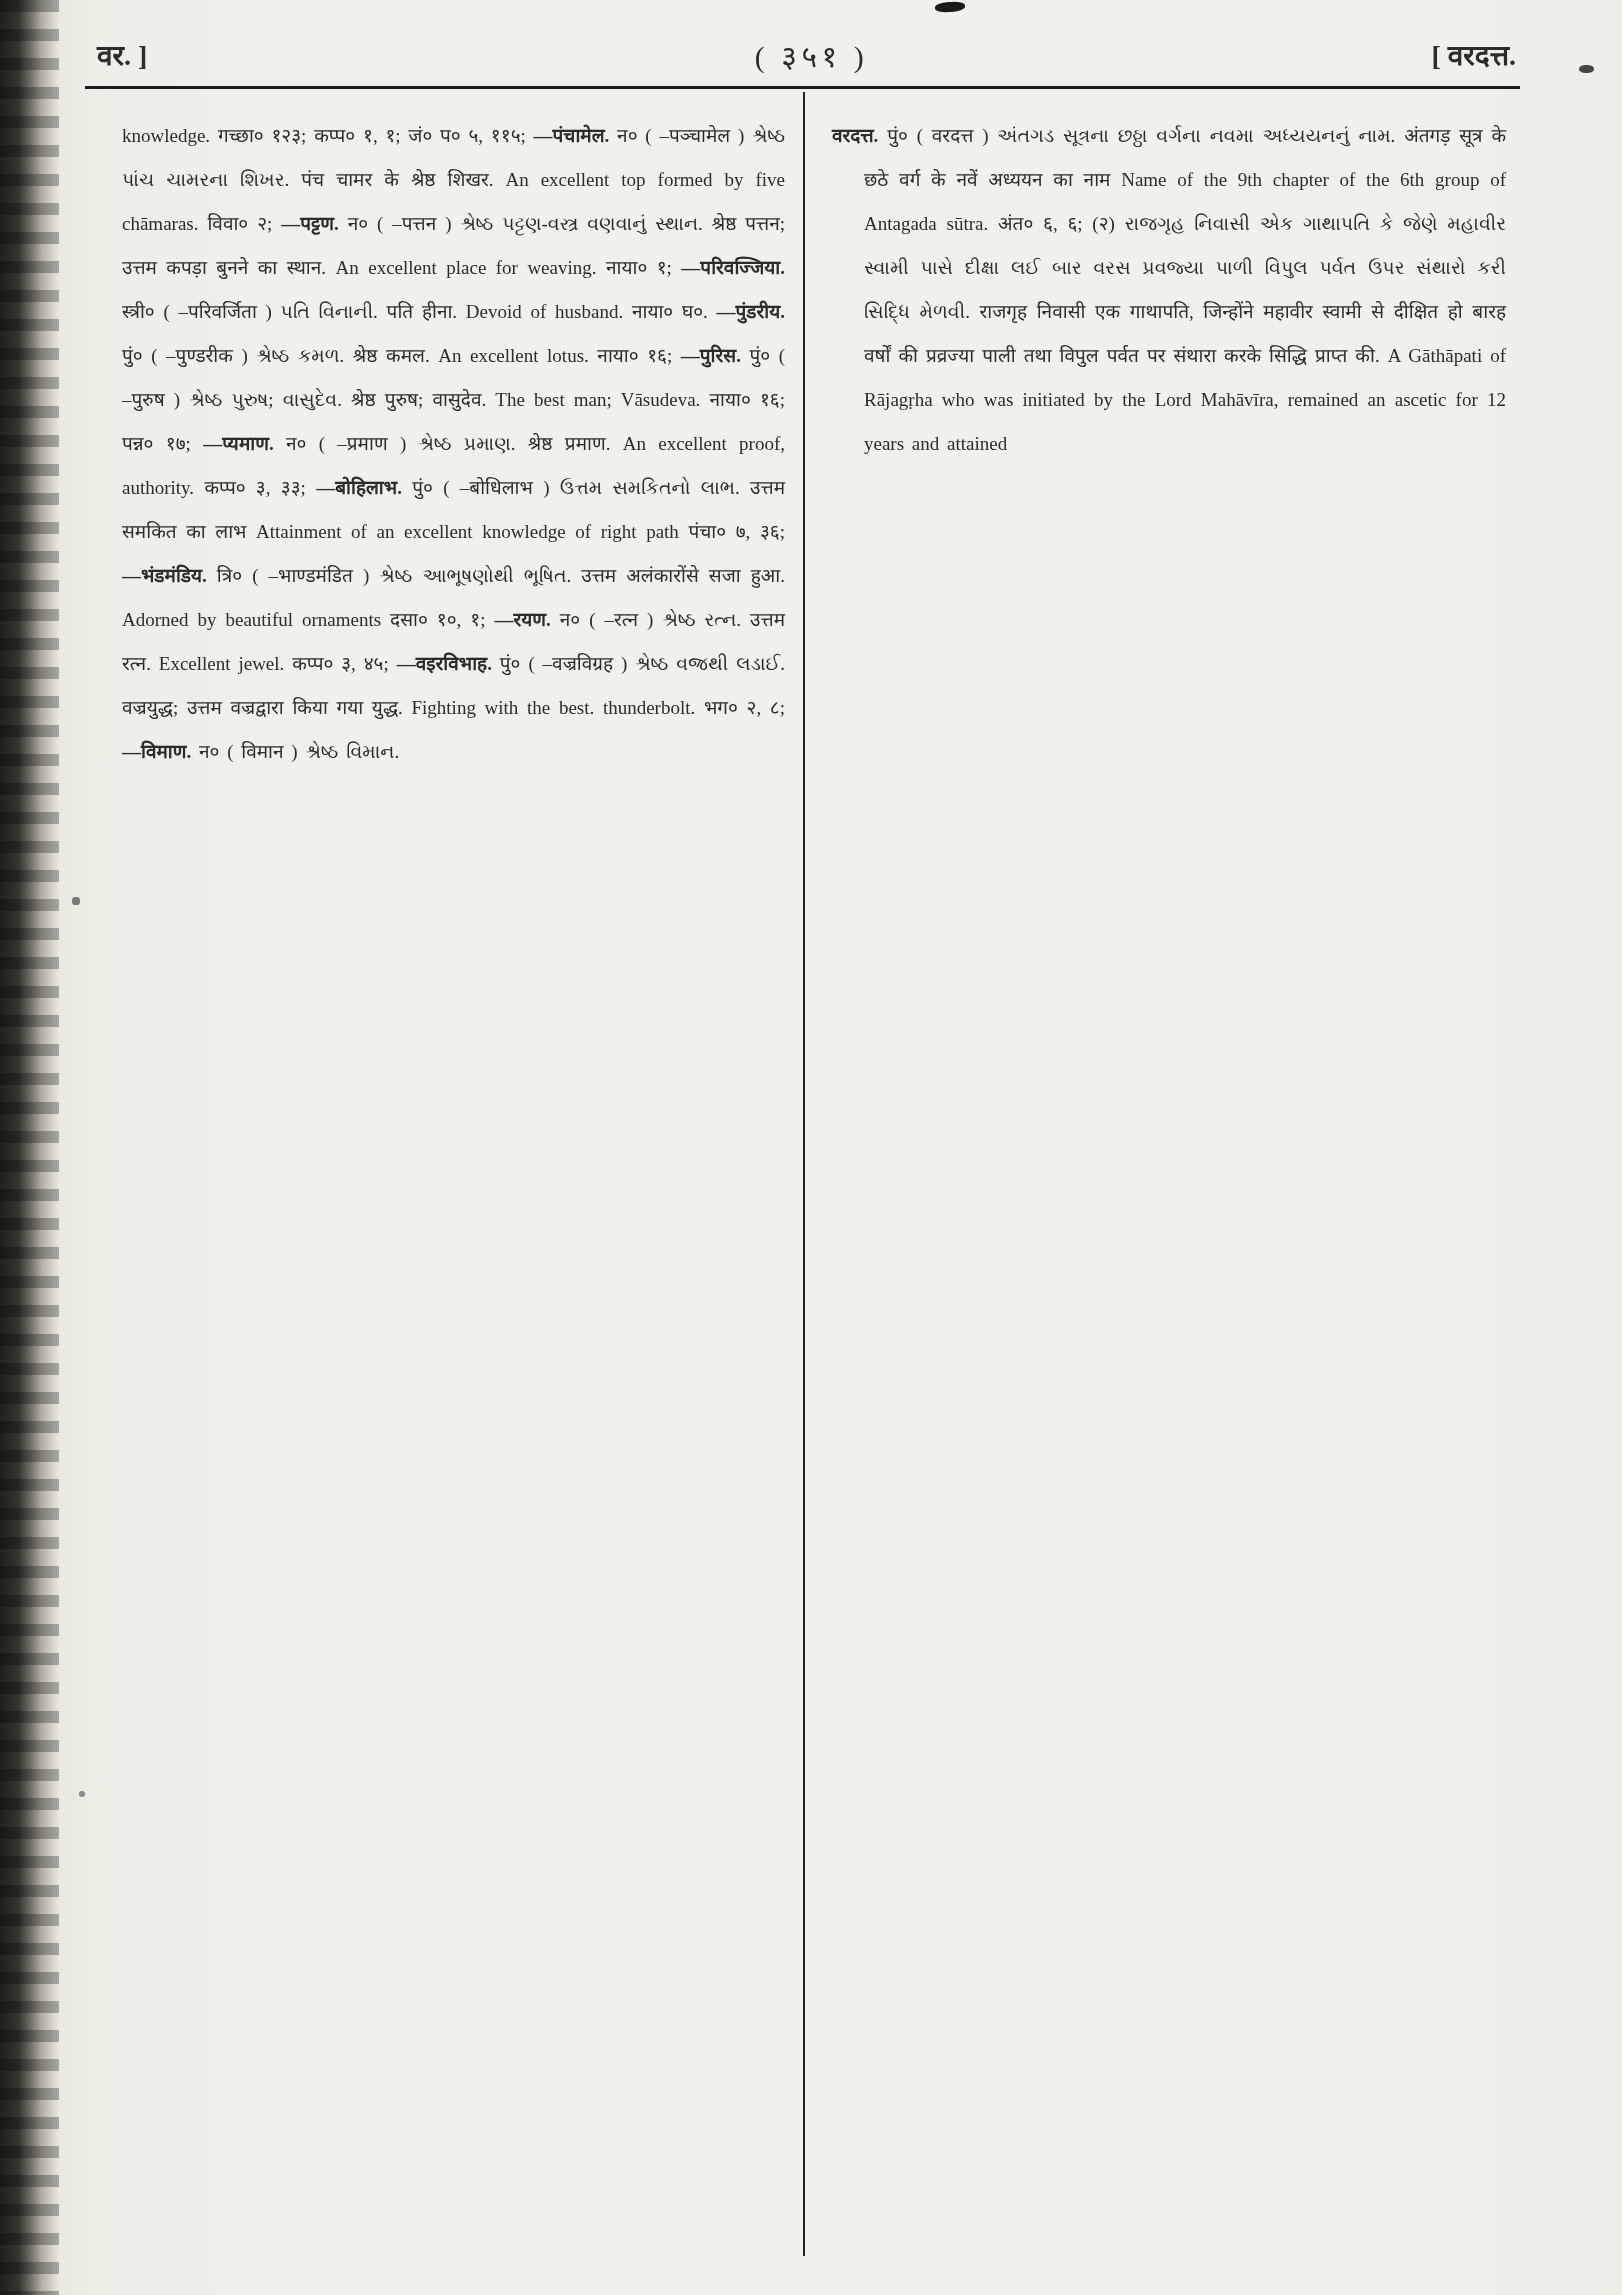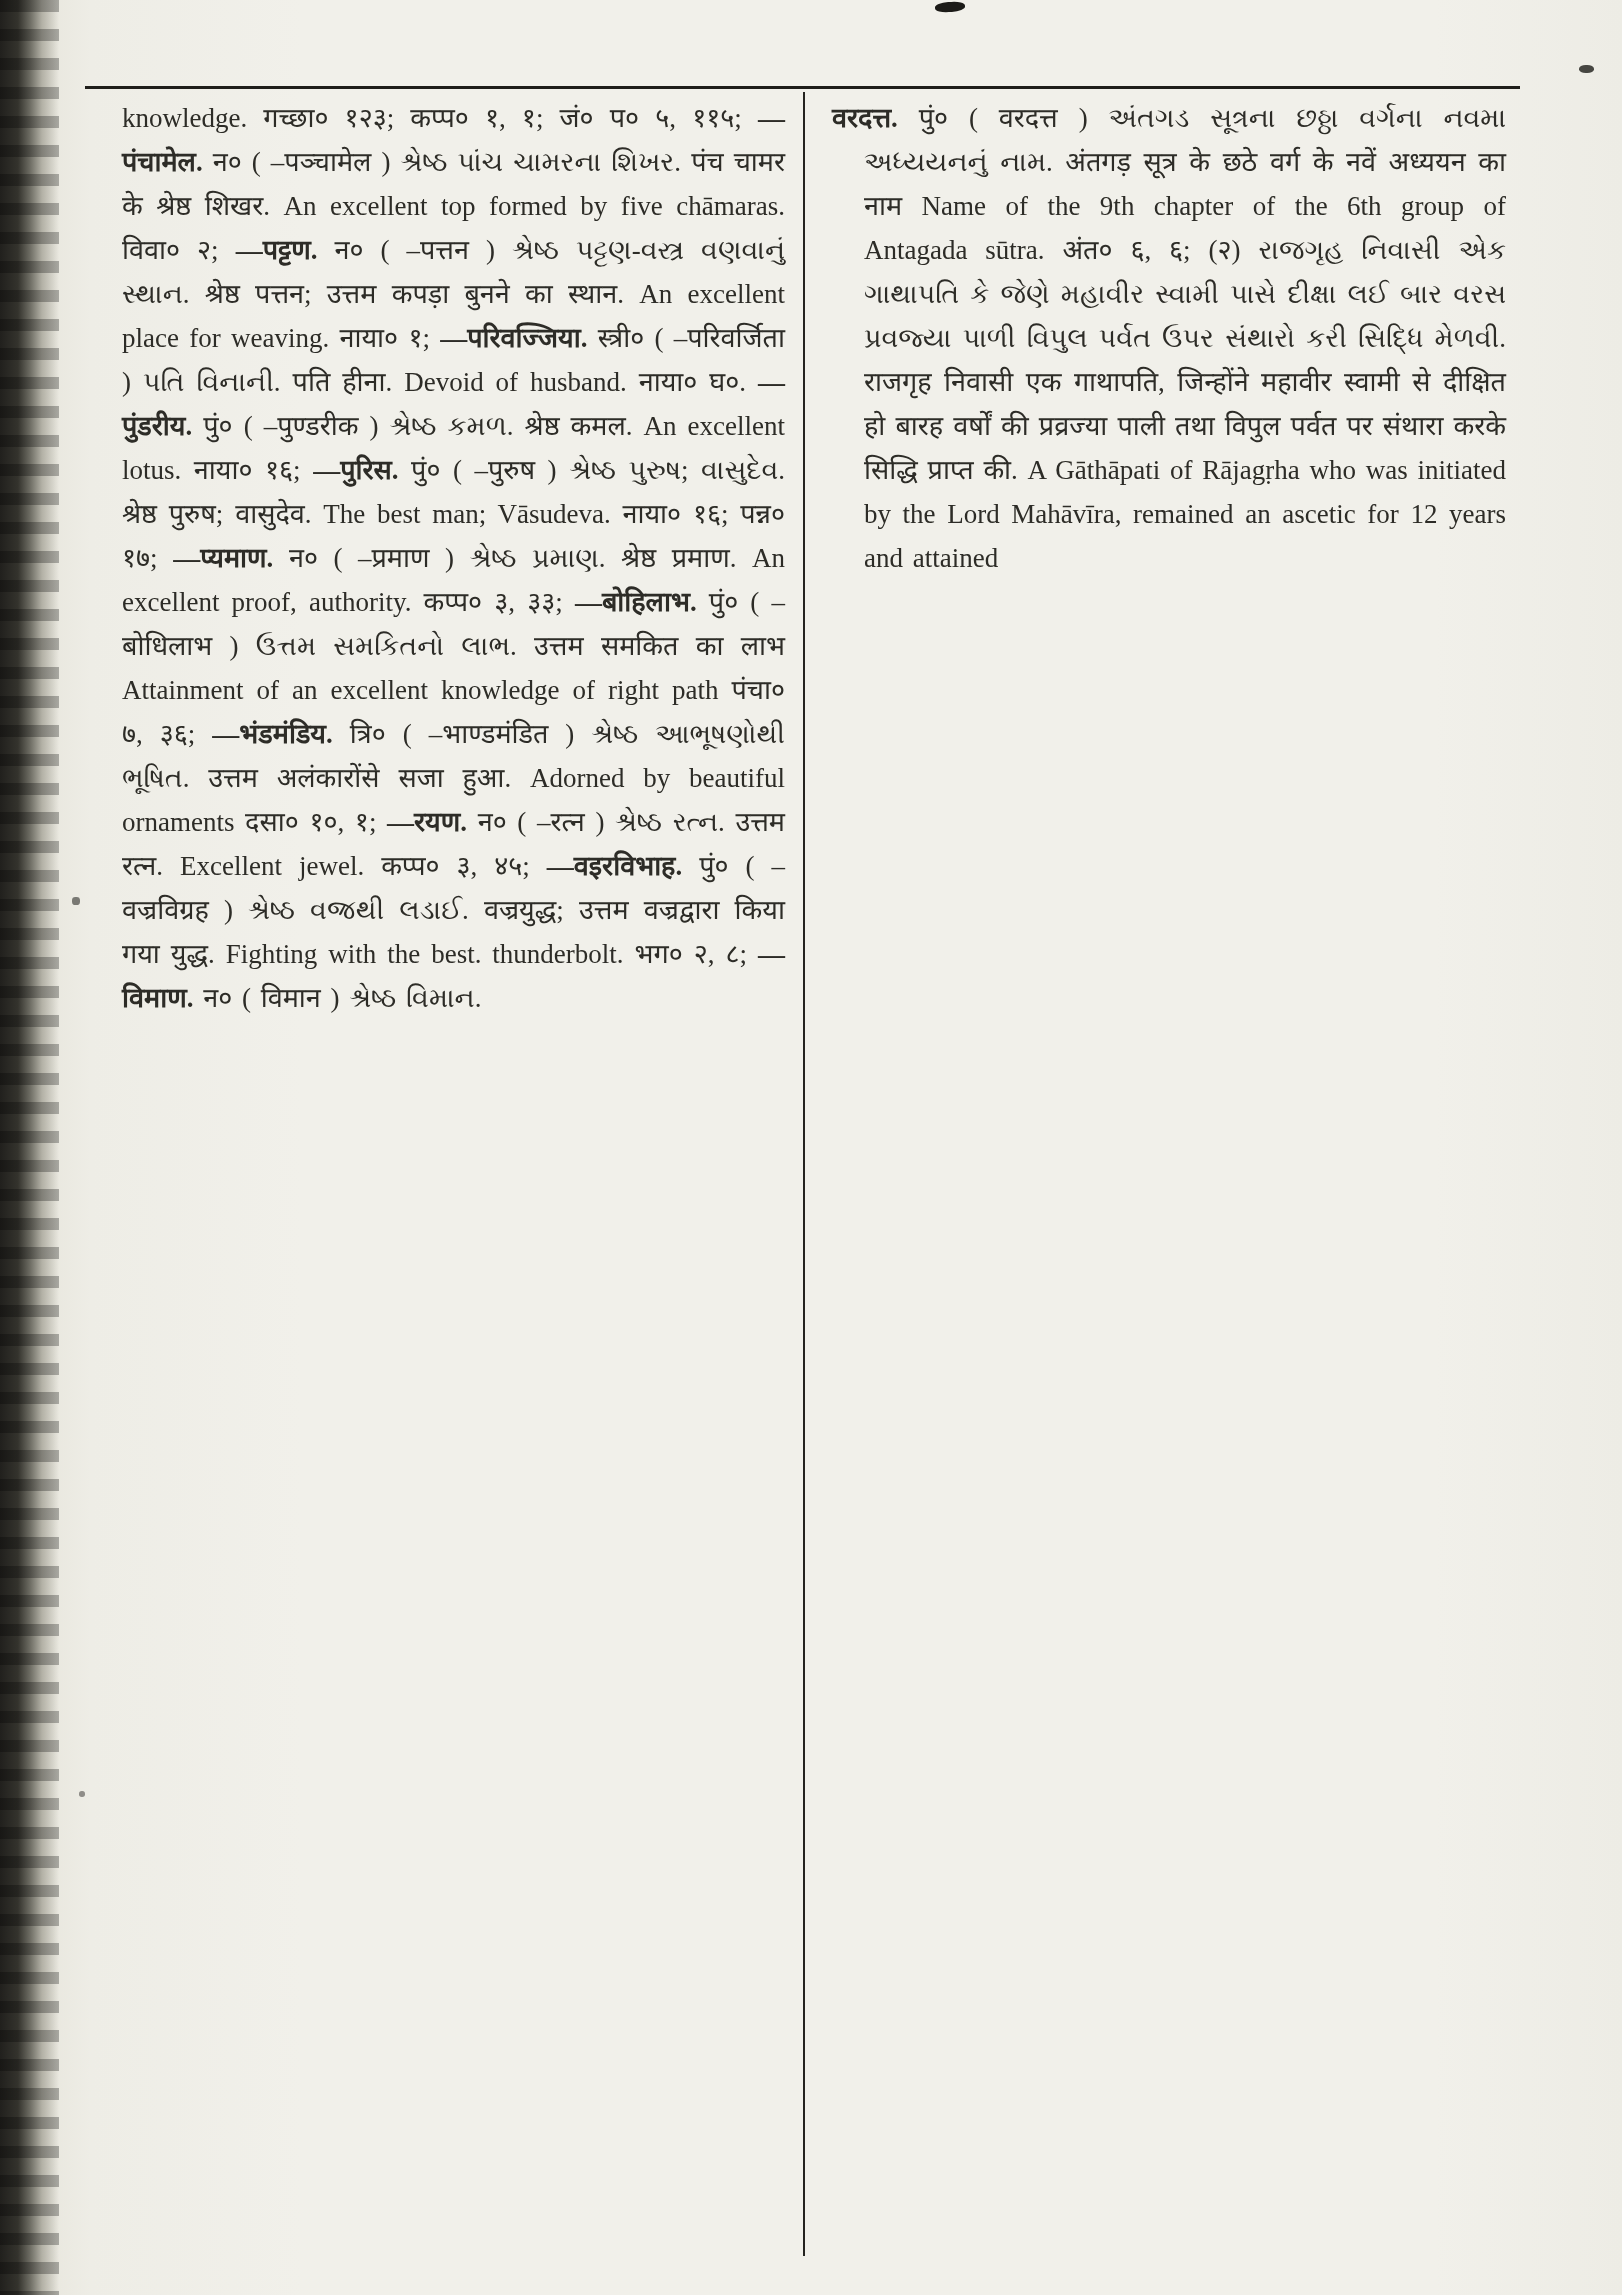--- a/index.html
+++ b/index.html
@@ -27,43 +27,48 @@
 
   .header { position:absolute; top:35px; left:0; right:0; height:41px; font-size:28px; }
   .hdr-left   { position:absolute; left:97px; font-weight:bold; }
   .hdr-center { position:absolute; left:50%; transform:translateX(-50%); font-size:30px; letter-spacing:4.5px; }
   .hdr-right  { position:absolute; right:107px; font-weight:bold; }
 
   .rule    { position:absolute; top:86px; left:85px; right:103px; height:3px; background:#1f1e1a; }
   .divider { position:absolute; top:92px; bottom:39px; left:803px; width:2.3px; background:#24231f; }
 
   .col {
-    position:absolute; top:96px;
+    position:absolute; top:114px;
     text-align:justify;
-    font-size:27px; line-height:44px;
+    font-size:19px; line-height:44px;
     word-spacing:3px;
   }
   .col-left  { left:122px;  width:663px;  }
   .col-right { left:832px; width:674px;  }
   .col p { margin:0; }
   p.cont  { padding-left:32px; }
   p.entry { padding-left:32px; text-indent:-32px; }
   .hw { font-weight:bold; }
 </style>
 </head>
 <body>
 
 <div class="sheet">
 
   <div class="scan-edge"></div>
   <div class="speck s1"></div>
   <div class="speck s2"></div>
   <div class="speck s3"></div>
   <div class="speck s4"></div>
 
+  <div class="header">
+    <span class="hdr-left">वर. ]</span>
+    <span class="hdr-center">( ३५१ )</span>
+    <span class="hdr-right">[ वरदत्त.</span>
+  </div>
 
   <div class="rule"></div>
   <div class="divider"></div>
 
   <div class="col col-left">
     <p class="flush"><span>knowledge. गच्छा० १२३; कप्प० १, १; जं० प० ५, ११५; </span><span class="hw">—पंचामेल.</span><span> न० ( –पञ्चामेल ) શ્રેષ્ઠ પાંચ ચામરના શિખર. पंच चामर के श्रेष्ठ शिखर. An excellent top formed by five chāmaras. विवा० २; </span><span class="hw">—पट्टण.</span><span> न० ( –पत्तन ) શ્રેષ્ઠ પટ્ટણ-વસ્ત્ર વણવાનું સ્થાન. श्रेष्ठ पत्तन; उत्तम कपड़ा बुनने का स्थान. An excellent place for weaving. नाया० १; </span><span class="hw">—परिवज्जिया.</span><span> स्त्री० ( –परिवर्जिता ) પતિ વિનાની. पति हीना. Devoid of husband. नाया० घ०. </span><span class="hw">—पुंडरीय.</span><span> पुं० ( –पुण्डरीक ) શ્રેષ્ઠ કમળ. श्रेष्ठ कमल. An excellent lotus. नाया० १६; </span><span class="hw">—पुरिस.</span><span> पुं० ( –पुरुष ) શ્રેષ્ઠ પુરુષ; વાસુદેવ. श्रेष्ठ पुरुष; वासुदेव. The best man; Vāsudeva. नाया० १६; पन्न० १७; </span><span class="hw">—प्यमाण.</span><span> न० ( –प्रमाण ) શ્રેષ્ઠ પ્રમાણ. श्रेष्ठ प्रमाण. An excellent proof, authority. कप्प० ३, ३३; </span><span class="hw">—बोहिलाभ.</span><span> पुं० ( –बोधिलाभ ) ઉત્તમ સમકિતનો લાભ. उत्तम समकित का लाभ Attainment of an excellent knowledge of right path पंचा० ७, ३६; </span><span class="hw">—भंडमंडिय.</span><span> त्रि० ( –भाण्डमंडित ) શ્રેષ્ઠ આભૂષણોથી ભૂષિત. उत्तम अलंकारोंसे सजा हुआ. Adorned by beautiful ornaments दसा० १०, १; </span><span class="hw">—रयण.</span><span> न० ( –रत्न ) શ્રેષ્ઠ રત્ન. उत्तम रत्न. Excellent jewel. कप्प० ३, ४५; </span><span class="hw">—वइरविभाह.</span><span> पुं० ( –वज्रविग्रह ) શ્રેષ્ઠ વજ્રથી લડાઈ. वज्रयुद्ध; उत्तम वज्रद्वारा किया गया युद्ध. Fighting with the best. thunderbolt. भग० २, ८; </span><span class="hw">—विमाण.</span><span> न० ( विमान ) શ્રેષ્ઠ વિમાન.</span></p>
   </div>
 
   <div class="col col-right">
     <p class="entry"><span class="hw">वरदत्त.</span><span> पुं० ( वरदत्त ) અંતગડ સૂત્રના છઠ્ઠા વર્ગના નવમા અધ્યયનનું નામ. अंतगड़ सूत्र के छठे वर्ग के नवें अध्ययन का नाम Name of the 9th chapter of the 6th group of Antagada sūtra. अंत० ६, ६; (२) રાજગૃહ નિવાસી એક ગાથાપતિ કે જેણે મહાવીર સ્વામી પાસે દીક્ષા લઈ બાર વરસ પ્રવજ્યા પાળી વિપુલ પર્વત ઉપર સંથારો કરી સિદ્ધિ મેળવી. राजगृह निवासी एक गाथापति, जिन्होंने महावीर स्वामी से दीक्षित हो बारह वर्षों की प्रव्रज्या पाली तथा विपुल पर्वत पर संथारा करके सिद्धि प्राप्त की. A Gāthāpati of Rājagṛha who was initiated by the Lord Mahāvīra, remained an ascetic for 12 years and attained</span></p>

